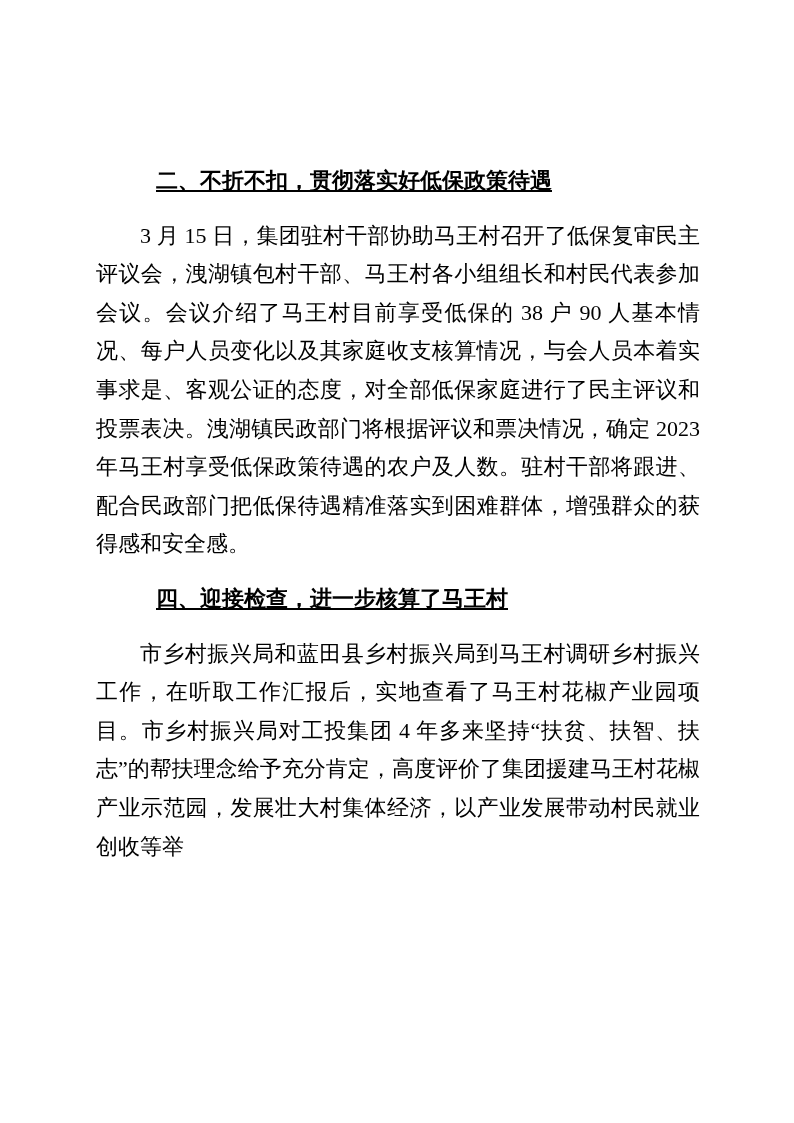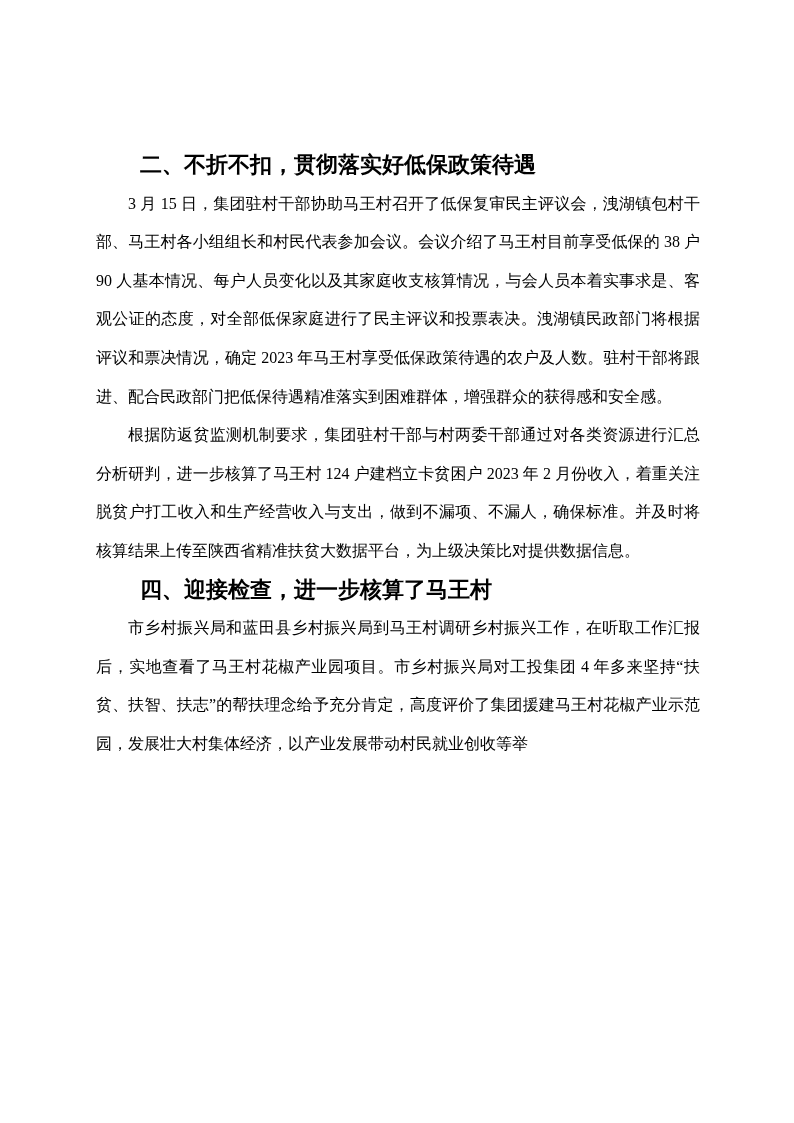--- a/index.html
+++ b/index.html
@@ -17,46 +17,46 @@
     overflow: hidden;
     color: #000000;
   }
   .doc-section { margin: 0; padding: 0; }
   .section-heading {
     font-family: "Liberation Sans", "DejaVu Sans", sans-serif;
     font-weight: bold;
     font-size: 22px;
     line-height: 38.6px;
     text-indent: 2em;
-    margin: 0;
+    margin: 16px;
     color: #000000;
     white-space: nowrap;
+    text-decoration: underline;
   }
   .section-body {
     font-family: "Liberation Serif", "DejaVu Serif", serif;
-    font-size: 16px;
+    font-size: 22px;
     line-height: 38.6px;
     text-indent: 2em;
     text-align: justify;
     margin: 0;
     color: #000000;
   }
 </style>
 </head>
 <body>
 
 <div class="page">
 
   <section class="doc-section">
     <h2 class="section-heading">二、不折不扣，贯彻落实好低保政策待遇</h2>
     <p class="section-body">3 月 15 日，集团驻村干部协助马王村召开了低保复审民主评议会，洩湖镇包村干部、马王村各小组组长和村民代表参加会议。会议介绍了马王村目前享受低保的 38 户 90 人基本情况、每户人员变化以及其家庭收支核算情况，与会人员本着实事求是、客观公证的态度，对全部低保家庭进行了民主评议和投票表决。洩湖镇民政部门将根据评议和票决情况，确定 2023 年马王村享受低保政策待遇的农户及人数。驻村干部将跟进、配合民政部门把低保待遇精准落实到困难群体，增强群众的获得感和安全感。</p>
   </section>
 
   <section class="doc-section">
-    <p class="section-body">根据防返贫监测机制要求，集团驻村干部与村两委干部通过对各类资源进行汇总分析研判，进一步核算了马王村 124 户建档立卡贫困户 2023 年 2 月份收入，着重关注脱贫户打工收入和生产经营收入与支出，做到不漏项、不漏人，确保标准。并及时将核算结果上传至陕西省精准扶贫大数据平台，为上级决策比对提供数据信息。</p>
   </section>
 
   <section class="doc-section">
     <h2 class="section-heading">四、迎接检查，进一步核算了马王村</h2>
     <p class="section-body">市乡村振兴局和蓝田县乡村振兴局到马王村调研乡村振兴工作，在听取工作汇报后，实地查看了马王村花椒产业园项目。市乡村振兴局对工投集团 4 年多来坚持“扶贫、扶智、扶志”的帮扶理念给予充分肯定，高度评价了集团援建马王村花椒产业示范园，发展壮大村集体经济，以产业发展带动村民就业创收等举</p>
   </section>
 
 </div>
 
 </body></html>

